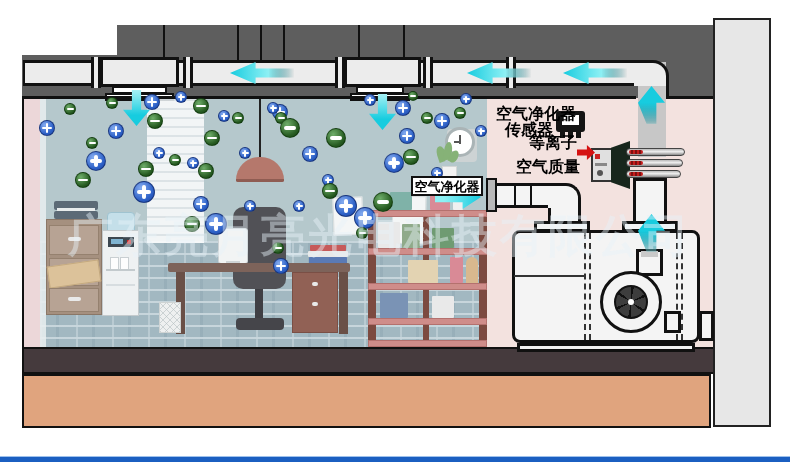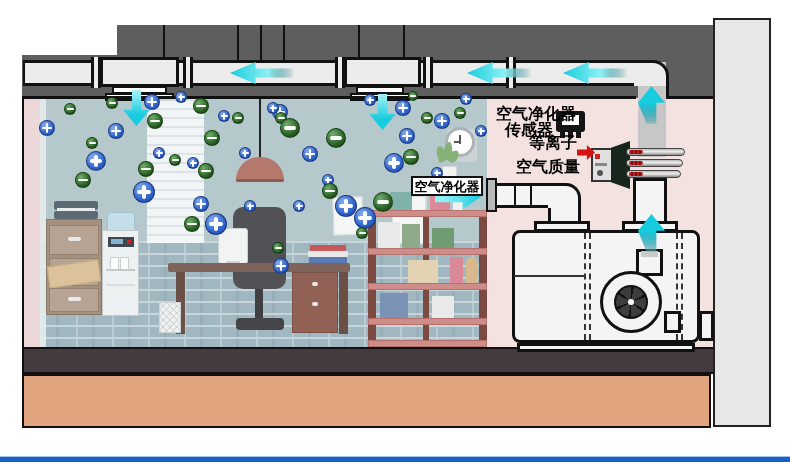--- a/index.html
+++ b/index.html
@@ -369,13 +369,14 @@
       <div class="arr left" style="left: 467px; top: 62px;"></div>
       <div class="arr left" style="left: 563px; top: 62px;"></div>
       <div class="arr down" style="left: 123px; top: 90px;"></div>
       <div class="arr down" style="left: 369px; top: 94px;"></div>
       <div class="arr up" style="left: 638px; top: 86px;"></div>
       <div class="arr up" style="left: 638px; top: 214px;"></div>
       <div class="arr right" style="left: 435px; top: 185px;"></div>
       <div class="arr red" style="left: 577px; top: 145px;"></div>
     </div>
 
+  <div class="watermark" style="left:68px;top:206px;">广东亮月亮光电科技有限公司</div>
 </div>
 
 </body></html>

